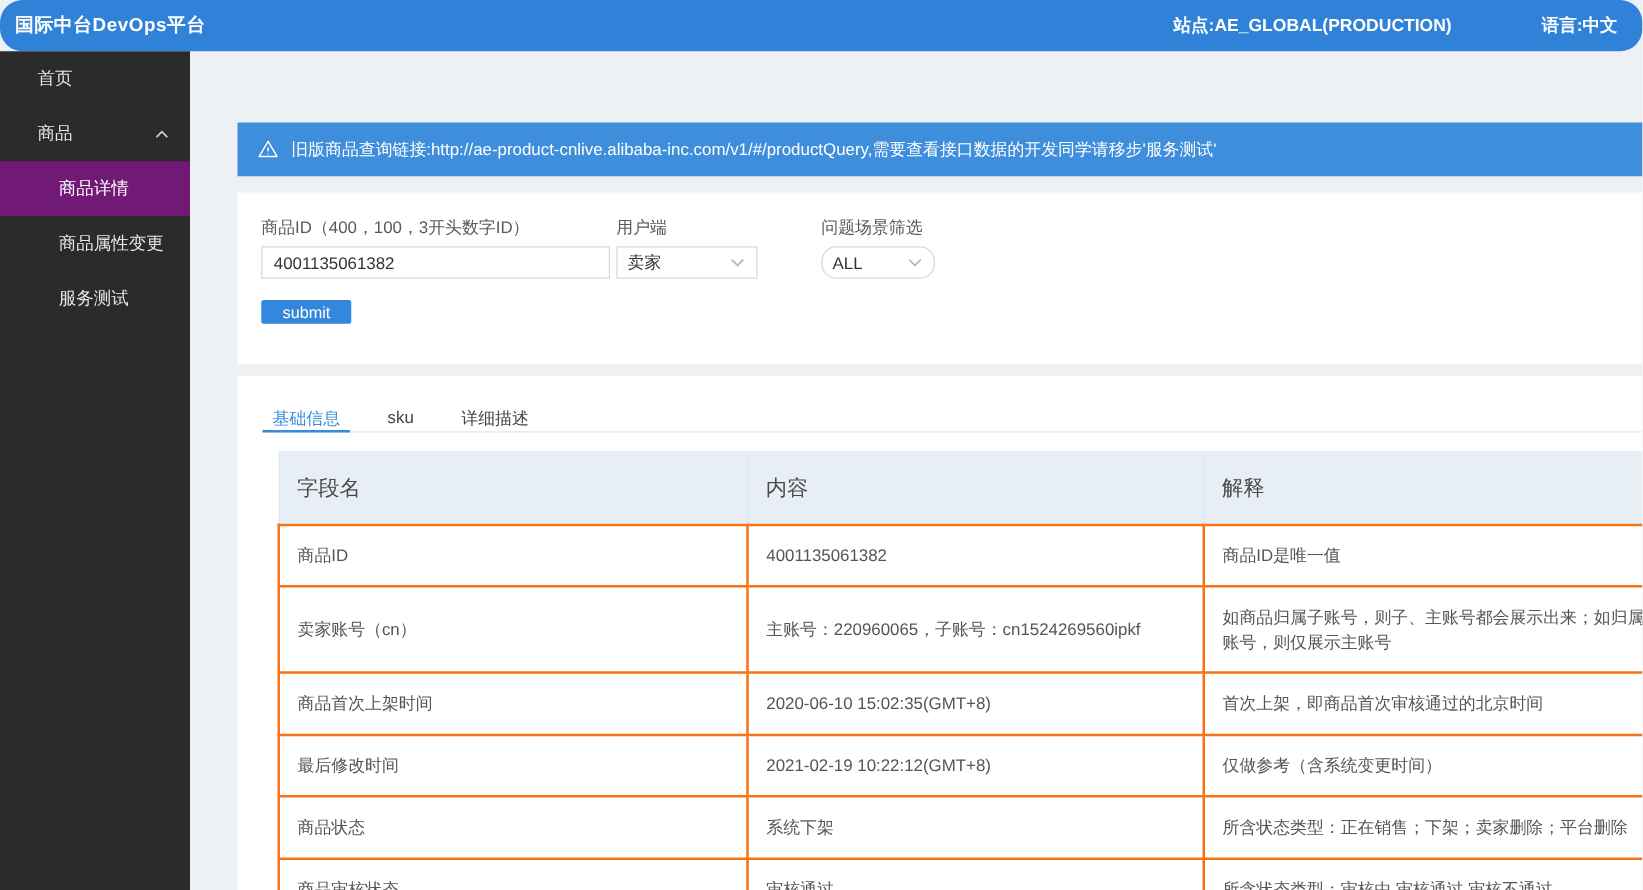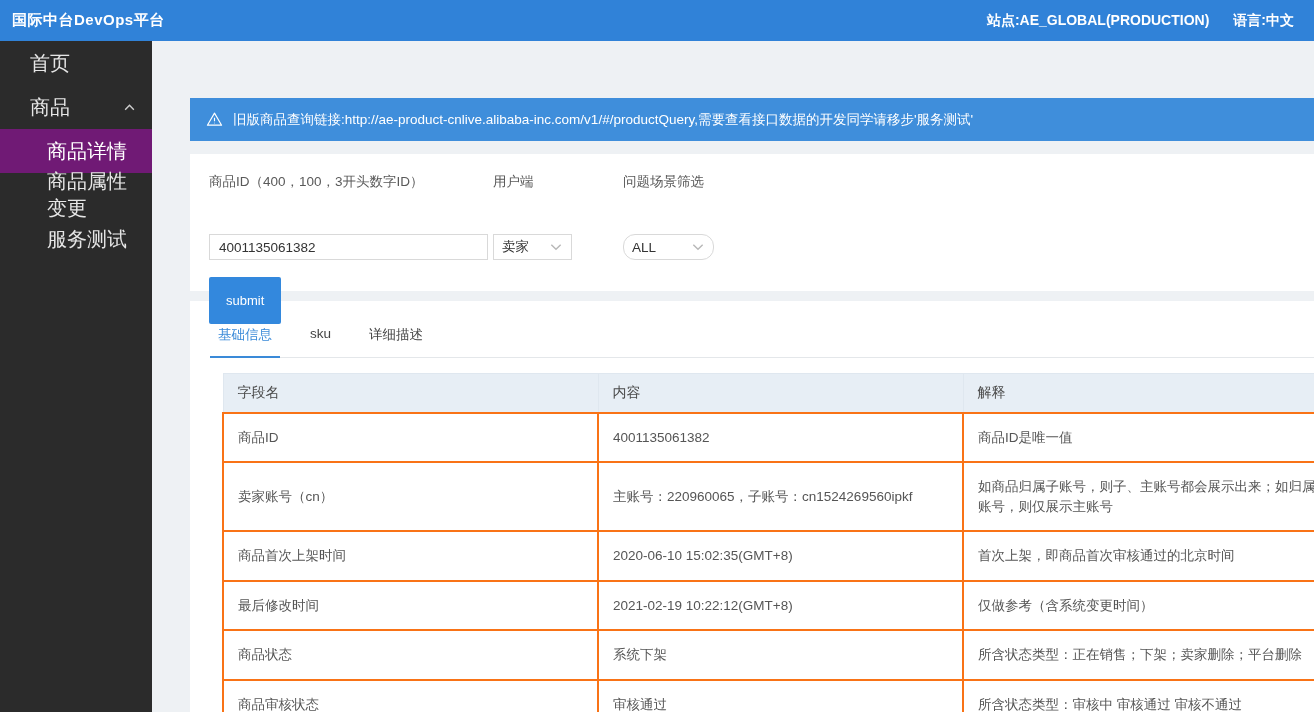--- a/index.html
+++ b/index.html
@@ -1,67 +1,67 @@
 <!DOCTYPE html>
 <html><head>
 <meta charset="utf-8">
 <style>
   * { margin:0; padding:0; box-sizing:border-box; }
   html,body { width:1314px; height:712px; overflow:hidden;
     font-family:"Liberation Sans","DejaVu Sans",sans-serif; background:#eef1f4; }
 
   
   .header { height:41px; background:#3082d8; display:flex; align-items:center;
-    padding:0 20px 0 12px; color:#fff; }
+    padding:0 20px 0 12px; color:#fff;border-radius:18px; }
   .header-title { font-size:15px; font-weight:bold; letter-spacing:.5px; }
-  .header-right { margin-left:auto; display:flex; gap:24px; font-size:14px; font-weight:bold; }
+  .header-right { margin-left:auto; display:flex; gap:72px; font-size:14px; font-weight:bold; }
   .header-right span { cursor:default; }
 
   
   .app-body { display:flex; height:671px; }
-  .sidebar { width:152px; background:#2b2b2b; color:#e6e6e6; font-size:20px; flex-shrink:0; }
+  .sidebar { width:152px; background:#2b2b2b; color:#e6e6e6; font-size:14px; flex-shrink:0; }
   .nav-item { height:44px; display:flex; align-items:center; padding:0 16px 0 30px; cursor:pointer; }
   .nav-item.sub { padding-left:47px; }
   .nav-item.active { background:#701a75; color:#fff; }
   .nav-chevron { margin-left:auto; display:flex; align-items:center; }
 
   .main { flex:1; overflow:hidden; }
   .content { width:1200px; margin-left:38px; }
 
   
   .alert { margin-top:57px; height:43px; background:#3f8edb; color:#fff;
     display:flex; align-items:center; padding:0 16px; font-size:13.5px; gap:10px; }
 
   
   .form-panel { margin-top:13px; background:#fff; height:137px; padding:19px 19px 0 19px; }
   .form-row { display:flex; align-items:flex-start; }
-  .field-group { display:flex; flex-direction:column;gap:37px; }
+  .field-group { display:flex; flex-direction:column; }
   .field-label { font-size:13.5px; color:#595959; margin-bottom:6px; }
   .text-input { width:279px; height:26px; border:1px solid #d9d9d9; padding:0 9px;
     font-size:13.5px; color:#333; font-family:inherit; background:#fff; }
   .select-box { height:26px; border:1px solid #d9d9d9; background:#fff; display:flex;
     align-items:center; justify-content:space-between; padding:0 8px; font-size:13.5px;
     color:#333; cursor:pointer; }
   .g1 { margin-right:5px; }
   .g2 { margin-right:51px; }
-  .g2 .select-box { width:79px; }
+  .g2 .select-box { width:113px; }
   .g3 .select-box { width:91px;border-radius:12px; }
   .submit-btn { margin-top:17px; background:#3388dd; color:#fff; border:none;
-    font-size:13px; padding:16px 17px; border-radius:2px; cursor:pointer; font-family:inherit; }
+    font-size:13px; padding:2px 17px; border-radius:2px; cursor:pointer; font-family:inherit; }
 
   
   .table-panel { margin-top:10px; background:#fff; padding:16px 0 0 20px; height:440px; }
   .tabs { display:flex; border-bottom:1px solid #e4e7ea; }
-  .tab { padding:9px 8px 12px; margin-right:22px; font-size:13.5px; color:#444; cursor:pointer; }
+  .tab { padding:9px 8px 0; margin-right:22px; font-size:13.5px; color:#444; cursor:pointer; }
   .tab.active { color:#3a8ad8; border-bottom:2px solid #3a8ad8; margin-bottom:-1px; }
 
   table { border-collapse:collapse; table-layout:fixed; width:1133px; margin:15px 0 0 12px; }
   col.c1 { width:375px; } col.c2 { width:365px; } col.c3 { width:393px; }
-  th { background:#e7eef5; height:39px; text-align:left; padding:0 14px;
-    font-weight:normal; font-size:14px; color:#4a4a4a; border:1px solid #dfe7ef; }
+  th { background:#e7eef5; height:58px; text-align:left; padding:0 14px;
+    font-weight:normal; font-size:17px; color:#4a4a4a; border:1px solid #dfe7ef; }
   td { padding:14px 14px; font-size:13.5px; color:#555; border:2px solid #f97316;
     vertical-align:middle; line-height:1.45; }
   tr.data-row { height:47px; }
 
   .warn-icon { display:flex; }
 </style>
 </head>
 <body>
 
 <div class="header">

